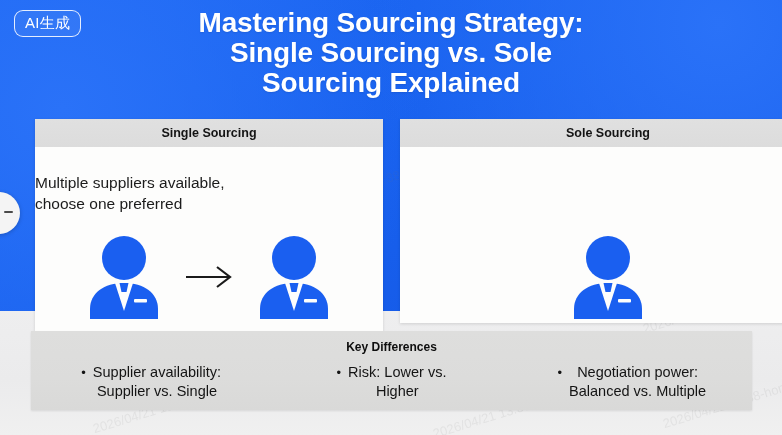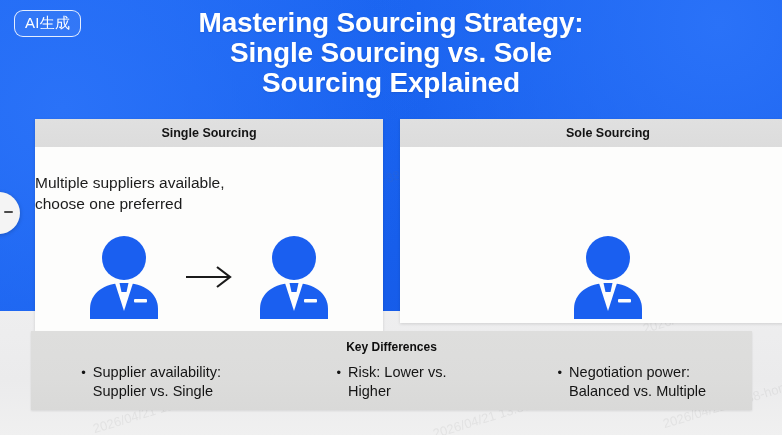--- a/index.html
+++ b/index.html
@@ -170,21 +170,21 @@
     align-items: flex-start;
     gap: 7px;
     color: #141414;
     font-size: 14.5px;
     line-height: 19px;
   }
   .kd-bullet {
     font-size: 13px;
     line-height: 19px;
   }
-  .kd-text { display: block; }
+  .kd-text { display: block; text-align: center; }
   .kd-text .l { display: block; }
   
   .wm {
     position: absolute;
     color: rgba(120,120,120,0.10);
     font-size: 13px;
     transform: rotate(-17deg);
     white-space: nowrap;
     pointer-events: none;
     font-family: "Liberation Sans", sans-serif;

